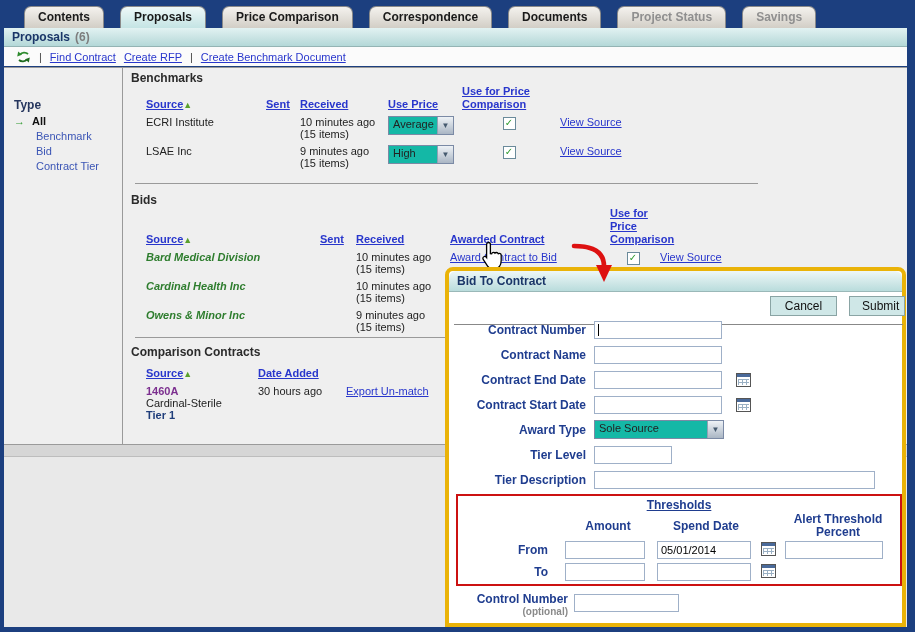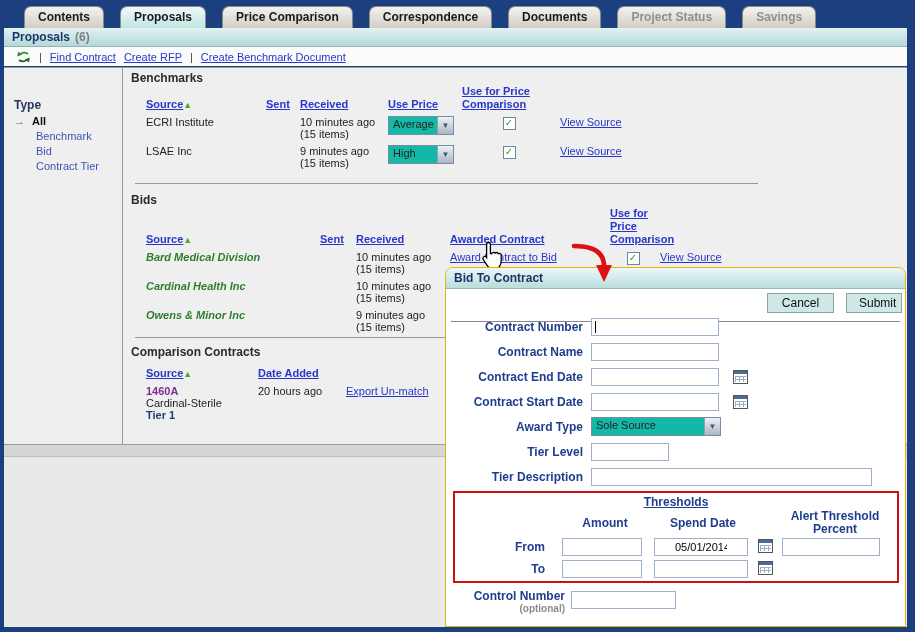--- a/index.html
+++ b/index.html
@@ -74,36 +74,36 @@
          align-items:center; justify-content:center; color:#2e9a2e; font-weight:bold; font-size:10px; line-height:10px; }
   .cal { width:15px; height:14px; background:#fff; border:1px solid #555; position:relative; display:inline-block; }
   .cal::before { content:""; position:absolute; top:0; left:0; right:0; height:3px; background:#4a6a9a; }
   .cal::after  { content:""; position:absolute; left:1px; right:1px; top:5px; bottom:1px;
                  background:repeating-linear-gradient(to right,#9ab0c4 0 1px,transparent 1px 4px),
                             repeating-linear-gradient(to bottom,#9ab0c4 0 1px,transparent 1px 3px); }
 
   
   .dialog {
     position:absolute; left:445px; top:267px; width:461px; height:360px;
-    background:#fff; border:1px solid #eab308; border-radius:8px 8px 0 0; z-index:30;
+    background:#fff; border:4px solid #eab308; border-radius:8px 8px 0 0; z-index:30;
   }
   .dlgtitle {
     height:21px; background:linear-gradient(#eef7f7,#b9dcdc);
     border-radius:7px 7px 0 0; border-bottom:1px solid #9ab8b8;
     display:flex; align-items:center; padding-left:8px;
     font-weight:bold; font-size:12px; color:#1a3668;
   }
   .btn-teal {
     position:absolute; height:20px; background:#cfe7e7; border:1px solid #8aa4a4;
     font-family:inherit; font-size:12px; color:#111; padding:0 12px; cursor:pointer;
   }
   .dlgdiv { position:absolute; top:53px; left:5px; width:449px; height:1px; background:#888; }
   .frow { height:25px; display:flex; align-items:center; }
   .flabel { width:145px; text-align:right; padding-right:8px; font-weight:bold; font-size:12px; color:#1f3d8f; white-space:nowrap; }
-  .fin { height:18px; border:1px solid #9fb0c8; background:#fff; font-family:inherit; font-size:11px; padding:0 20px; }
+  .fin { height:18px; border:1px solid #9fb0c8; background:#fff; font-family:inherit; font-size:11px; padding:0 3px; }
   .calgap { margin-left:14px; align-self:center; }
 
   .redbox { position:absolute; left:7px; top:223px; width:446px; height:92px; border:2px solid #cc1111; z-index:5; }
   .thrtitle { text-align:center; font-weight:bold; font-size:12px; color:#1f3d8f; text-decoration:underline; margin-top:2px; }
   table.thr { border-collapse:collapse; table-layout:fixed; margin-top:1px; }
   table.thr th { font-weight:bold; font-size:12px; color:#1f3d8f; text-align:center; white-space:pre-line; line-height:13px; padding:0; }
   table.thr td { padding:2px 3px; vertical-align:middle; }
   .thrlabel { font-weight:bold; font-size:12px; color:#1f3d8f; text-align:right; padding-right:14px !important; }
 
   .ctlrow { position:absolute; left:0; top:321px; display:flex; }
@@ -282,21 +282,21 @@
       <th><span class="colhead">Source</span><span class="sorticon">▲</span></th>
       <th><span class="colhead">Date Added</span></th>
       <th></th>
     </tr>
     <tr>
       <td>
         <div class="purple">1460A</div>
         <div>Cardinal-Sterile</div>
         <div class="tierlbl">Tier 1</div>
       </td>
-      <td><span>20 hours ago</span></td>
+      <td><span>30 hours ago</span></td>
       <td><span class="lnk">Export Un-match</span></td>
     </tr>
   </tbody>
     </table>
 
   <svg class="abs annot" style="left:479px; top:241px; z-index:25;" width="25" height="31" viewBox="0 0 25 31">
     <path fill="#fff" stroke="#000" stroke-width="1.3" d="M9.5 1.5 c1.1 0 1.9 .9 1.9 2 v9.2 l1.2 .1 c.2 -.8 1 -1.4 1.9 -1.4 .6 0 1.2 .3 1.5 .8 .3 -.4 .9 -.7 1.5 -.7 .8 0 1.5 .5 1.8 1.2 .3 -.2 .6 -.3 1 -.3 1.1 0 1.9 .9 1.9 2 v5.1 c0 2.5 -.6 4.4 -1.7 5.9 -.9 1.2 -2.4 1.9 -4.2 1.9 h-3.6 c-1.7 0 -3.2 -.8 -4.1 -2.2 L4.2 18.3 c-.6 -.9 -.3 -2.1 .6 -2.6 .8 -.5 1.9 -.3 2.5 .5 l.3 .4 V3.5 c0 -1.1 .9 -2 1.9 -2 z"></path>
   </svg>
 
   <div class="dialog">

